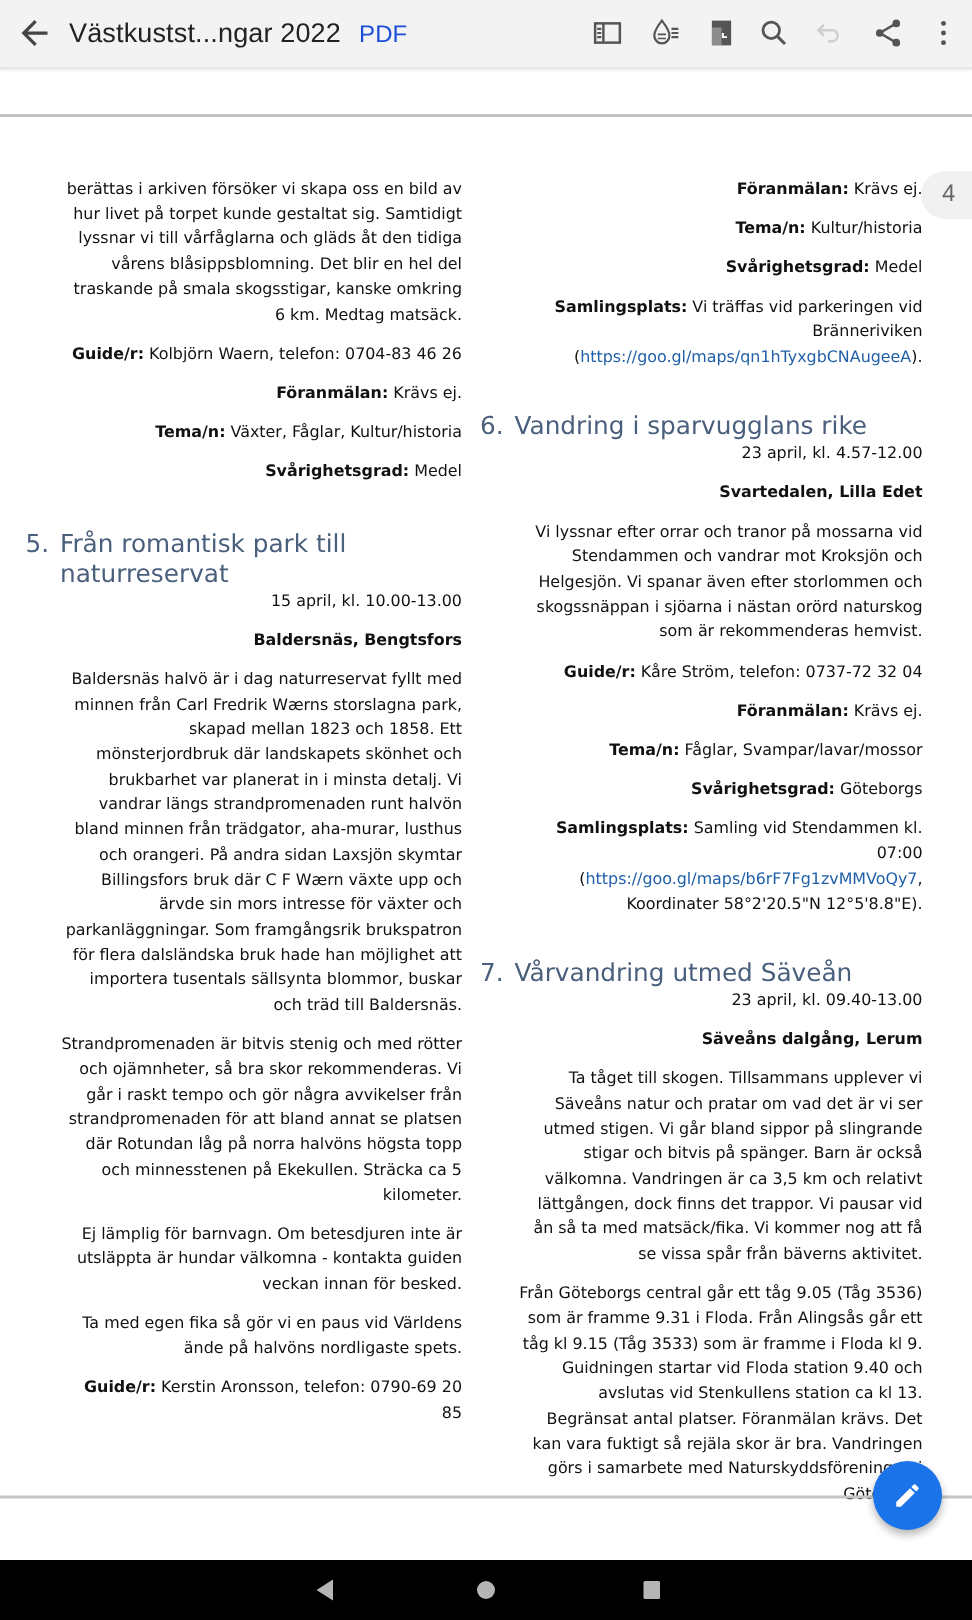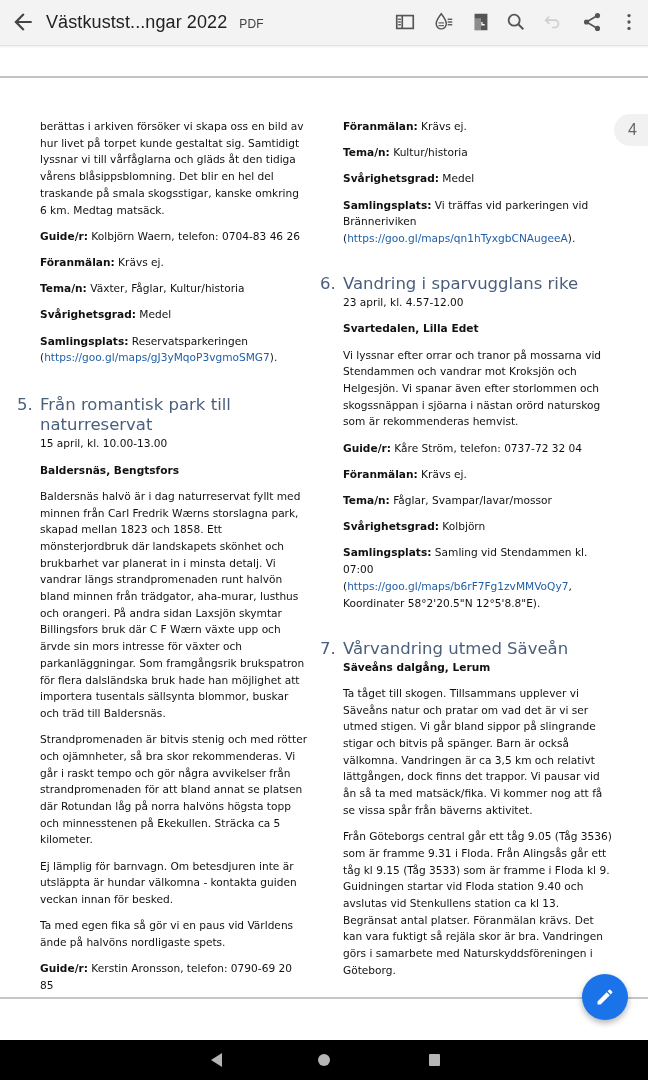--- a/index.html
+++ b/index.html
@@ -1,28 +1,28 @@
 <!DOCTYPE html>
 <html><head>
 <meta charset="utf-8">
 <style>
   html, body { margin:0; padding:0; }
   body { width:648px; height:1080px; position:relative; overflow:hidden; background:#ffffff; font-family:"Liberation Sans", sans-serif; }
   .topbar { position:absolute; left:0; top:0; width:648px; height:45px; background:#f3f3f3; border-bottom:1px solid #e2e2e2; box-shadow:0 1px 2px rgba(0,0,0,0.08); z-index:5; }
   .back { position:absolute; left:10px; top:9px; width:26px; height:26px; }
   .title { position:absolute; left:46px; top:12px; font-size:18px; color:#222; letter-spacing:0.1px; white-space:nowrap; }
-  .title .pdf { margin-left:12px; font-size:12px; color:#404040; }
+  .title .pdf { margin-left:12px; font-size:16px; color:#1d4ed8; }
   .tb-icon { position:absolute; top:11px; width:22px; height:22px; }
   .prev-page-sep { position:absolute; left:0; top:76px; width:648px; height:2px; background:#c3c3c3; }
   .page { position:absolute; left:0; top:78px; width:648px; height:920px; background:#fff; }
   .page-num { position:absolute; left:614px; top:114px; width:40px; height:32px; background:#f1f1f1; border-radius:16px 0 0 16px; color:#666; font-size:16px; line-height:32px; padding-left:14px; box-sizing:border-box; }
   .col { position:absolute; font-family:"DejaVu Sans", sans-serif; font-size:10.6px; color:#111; line-height:16.7px; }
   .col-left { left:40px; top:118px; width:268px; }
   .col-right { left:343px; top:118px; width:272px; }
-  .col p { margin:0 0 9.5px 0; }
+  .col p { margin:0 0 9.5px 0;text-align:right; }
   .b { font-weight:bold; }
   a.link { color:#1f5fa8; }
   .h { position:relative; font-family:"DejaVu Sans", sans-serif; font-size:16.5px; color:#4a5f7c; font-weight:normal; margin:0; line-height:20px; }
   .h .num { position:absolute; left:-23px; }
   .bottom-sep { position:absolute; left:0; top:997px; width:648px; height:2px; background:#c6c6c6; }
   .fab { position:absolute; left:582px; top:974px; width:46px; height:46px; border-radius:50%; background:#1a73e8; box-shadow:0 3px 6px rgba(0,0,0,0.3); z-index:6; }
   .fab svg { position:absolute; left:13px; top:13px; }
   .navbar { position:absolute; left:0; top:1040px; width:648px; height:40px; background:#000; }
   .nav-btn { position:absolute; top:0; height:40px; width:40px; }
 </style>
@@ -84,21 +84,20 @@
 <div class="page"></div>
 
 <div class="page-num">4</div>
 
 <div class="col col-left">
   <p>berättas i arkiven försöker vi skapa oss en bild av hur livet på torpet kunde gestaltat sig. Samtidigt lyssnar vi till vårfåglarna och gläds åt den tidiga vårens blåsippsblomning. Det blir en hel del traskande på smala skogsstigar, kanske omkring 6 km. Medtag matsäck.</p>
   <p><span class="b">Guide/r:</span><span> Kolbjörn Waern, telefon: 0704-83 46 26</span></p>
   <p><span class="b">Föranmälan:</span><span> Krävs ej.</span></p>
   <p><span class="b">Tema/n:</span><span> Växter, Fåglar, Kultur/historia</span></p>
   <p><span class="b">Svårighetsgrad:</span><span> Medel</span></p>
-  <p><span class="b">Samlingsplats:</span><span> Reservatsparkeringen</span><br><span>(</span><a class="link">https://goo.gl/maps/gJ3yMqoP3vgmoSMG7</a><span>).</span></p>
 
   <div style="height:20px;"></div>
 
   <h2 class="h"><span class="num">5.</span><span>Från romantisk park till naturreservat</span></h2>
   <p>15 april, kl. 10.00-13.00</p>
   <p class="b">Baldersnäs, Bengtsfors</p>
   <p>Baldersnäs halvö är i dag naturreservat fyllt med minnen från Carl Fredrik Wærns storslagna park, skapad mellan 1823 och 1858. Ett mönsterjordbruk där landskapets skönhet och brukbarhet var planerat in i minsta detalj. Vi vandrar längs strandpromenaden runt halvön bland minnen från trädgator, aha-murar, lusthus och orangeri. På andra sidan Laxsjön skymtar Billingsfors bruk där C F Wærn växte upp och ärvde sin mors intresse för växter och parkanläggningar. Som framgångsrik brukspatron för flera dalsländska bruk hade han möjlighet att importera tusentals sällsynta blommor, buskar och träd till Baldersnäs.</p>
   <p>Strandpromenaden är bitvis stenig och med rötter och ojämnheter, så bra skor rekommenderas. Vi går i raskt tempo och gör några avvikelser från strandpromenaden för att bland annat se platsen där Rotundan låg på norra halvöns högsta topp och minnesstenen på Ekekullen. Sträcka ca 5 kilometer.</p>
   <p>Ej lämplig för barnvagn. Om betesdjuren inte är utsläppta är hundar välkomna - kontakta guiden veckan innan för besked.</p>
   <p>Ta med egen fika så gör vi en paus vid Världens ände på halvöns nordligaste spets.</p>
@@ -113,26 +112,27 @@
 
   <div style="height:18px;"></div>
 
   <h2 class="h"><span class="num">6.</span><span>Vandring i sparvugglans rike</span></h2>
   <p>23 april, kl. 4.57-12.00</p>
   <p class="b">Svartedalen, Lilla Edet</p>
   <p>Vi lyssnar efter orrar och tranor på mossarna vid Stendammen och vandrar mot Kroksjön och Helgesjön. Vi spanar även efter storlommen och skogssnäppan i sjöarna i nästan orörd naturskog som är rekommenderas hemvist.</p>
   <p><span class="b">Guide/r:</span><span> Kåre Ström, telefon: 0737-72 32 04</span></p>
   <p><span class="b">Föranmälan:</span><span> Krävs ej.</span></p>
   <p><span class="b">Tema/n:</span><span> Fåglar, Svampar/lavar/mossor</span></p>
-  <p><span class="b">Svårighetsgrad:</span><span> Kolbjörn</span></p>
+  <p><span class="b">Svårighetsgrad:</span><span> Göteborgs</span></p>
   <p><span class="b">Samlingsplats:</span><span> Samling vid Stendammen kl. 07:00</span><br><span>(</span><a class="link">https://goo.gl/maps/b6rF7Fg1zvMMVoQy7</a><span>,</span><br><span>Koordinater 58°2'20.5"N 12°5'8.8"E).</span></p>
 
   <div style="height:18px;"></div>
 
   <h2 class="h"><span class="num">7.</span><span>Vårvandring utmed Säveån</span></h2>
+  <p>23 april, kl. 09.40-13.00</p>
   <p class="b">Säveåns dalgång, Lerum</p>
   <p>Ta tåget till skogen. Tillsammans upplever vi Säveåns natur och pratar om vad det är vi ser utmed stigen. Vi går bland sippor på slingrande stigar och bitvis på spänger. Barn är också välkomna. Vandringen är ca 3,5 km och relativt lättgången, dock finns det trappor. Vi pausar vid ån så ta med matsäck/fika. Vi kommer nog att få se vissa spår från bäverns aktivitet.</p>
   <p>Från Göteborgs central går ett tåg 9.05 (Tåg 3536) som är framme 9.31 i Floda. Från Alingsås går ett tåg kl 9.15 (Tåg 3533) som är framme i Floda kl 9. Guidningen startar vid Floda station 9.40 och avslutas vid Stenkullens station ca kl 13. Begränsat antal platser. Föranmälan krävs. Det kan vara fuktigt så rejäla skor är bra. Vandringen görs i samarbete med Naturskyddsföreningen i Göteborg.</p>
 </div>
 
 <div class="bottom-sep"></div>
 
 <div class="fab">
   <svg width="20" height="20" viewBox="0 0 24 24">
     <path d="M3 17.25V21h3.75L17.8 9.94l-3.75-3.75L3 17.25zM20.7 7.04a1 1 0 0 0 0-1.41l-2.34-2.34a1 1 0 0 0-1.41 0l-1.83 1.83 3.75 3.75 1.83-1.83z" fill="#fff"></path>

